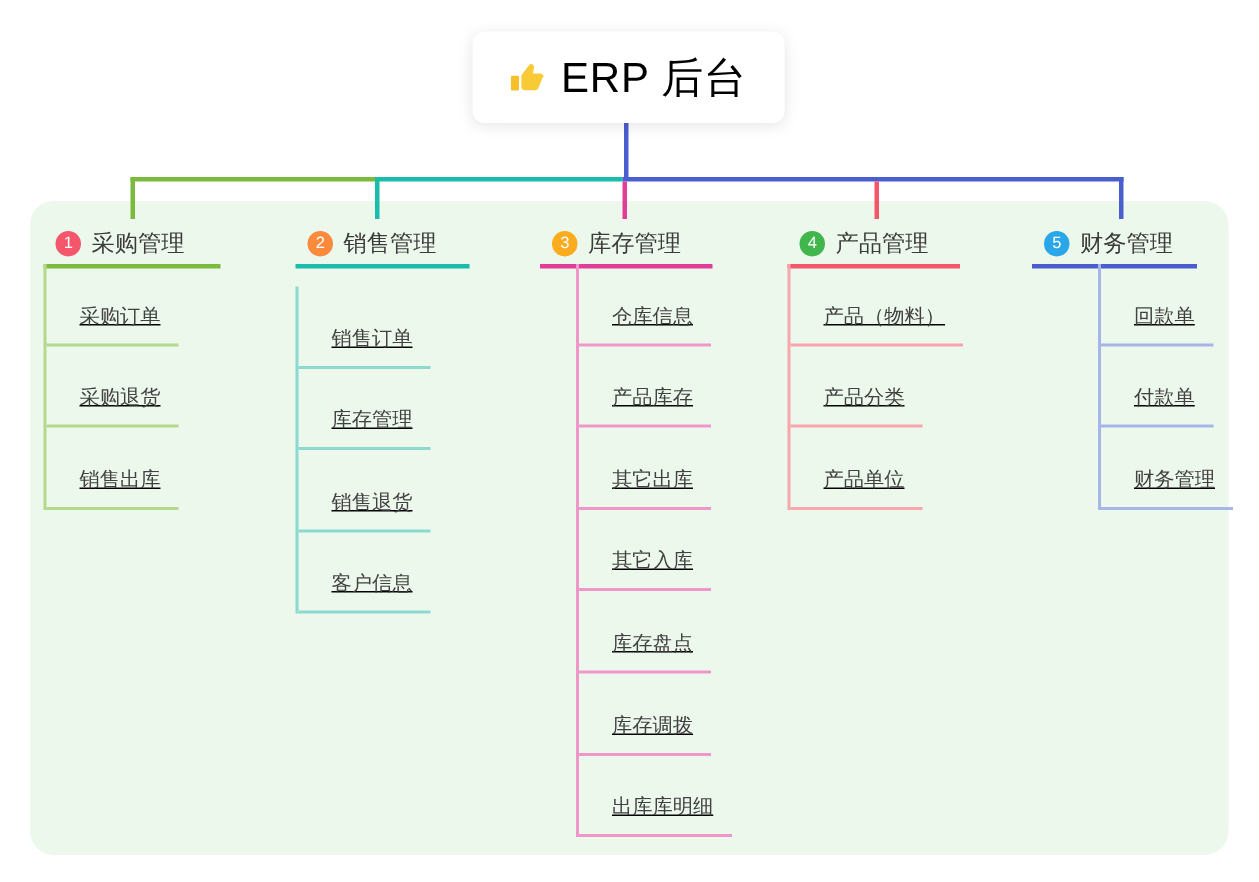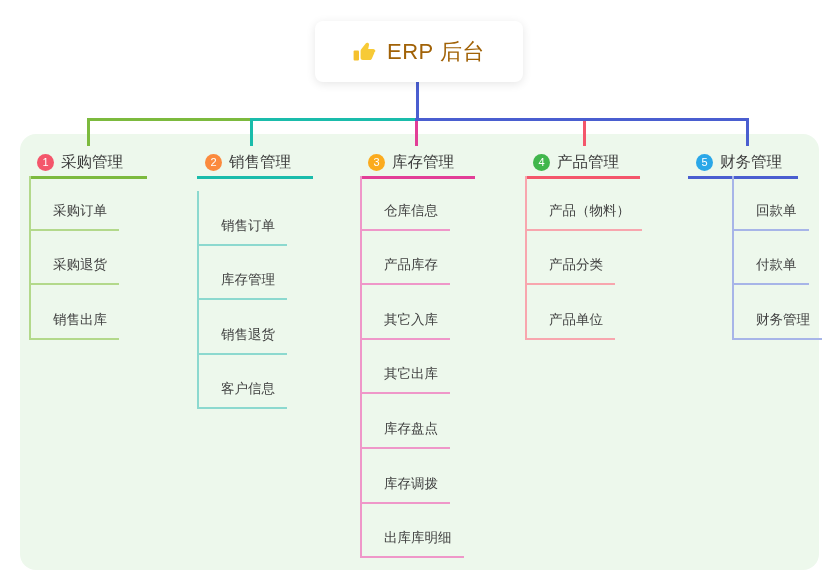--- a/index.html
+++ b/index.html
@@ -7,51 +7,51 @@
   .stage { position:relative; width:839px; height:588px; background:#ffffff; overflow:hidden; }
 
   
   .panel { position:absolute; left:20px; top:134px; width:799px; height:436px;
            background:#edf8ec; border-radius:16px; }
 
   
   .root-card { position:absolute; left:315px; top:21px; width:208px; height:61px;
                background:#ffffff; border-radius:8px; box-shadow:0 2px 10px rgba(0,0,0,.10);
                display:flex; align-items:center; justify-content:center; gap:10px; z-index:3; }
-  .root-card .title { font-size:22px; color:#a16207; font-weight:500; letter-spacing:.5px; }
+  .root-card .title { font-size:28px; color:#000000; font-weight:500; letter-spacing:.5px; }
   .thumb { width:24px; height:24px; display:inline-flex; }
 
   
   .conn { position:absolute; z-index:1; }
   .vline { width:3px; }
   .hline { height:3px; }
   .c-blue { background:#4a5ed0; }
   .c-green { background:#7cba3e; }
   .c-teal { background:#1abcab; }
   .c-magenta { background:#e23e97; }
   .c-red { background:#f4566b; }
 
   
   .branch { position:absolute; top:148px; z-index:2; }
   .bh { height:28px; display:flex; align-items:center; gap:7px; padding-left:8px; }
   .badge { width:17px; height:17px; border-radius:50%; color:#fff; font-size:11px;
            display:flex; align-items:center; justify-content:center; flex:0 0 17px; }
   .blabel { font-size:15.5px; color:#3b3b3b; white-space:nowrap; }
   .ul { height:3px; width:100%; }
-  .children { margin-top:-3px; border-left:2px solid; }
+  .children { margin-top:-3px; border-left:2px solid;text-decoration:underline; }
   .row { height:54.6px; display:flex; align-items:flex-end; }
   .leaf { display:inline-block; border-bottom:2px solid; padding:0 12px 9px 22px;
           font-size:13.5px; color:#414141; white-space:nowrap; }
 
   .b1 .ul { background:#7cba3e; }  .b1 .badge { background:#f4566b; }
   .b1 .children { border-color:#b3d98b; } .b1 .leaf { border-color:#b3d98b; }
   .b2 .ul { background:#1abcab; }  .b2 .badge { background:#fb8a3d; }
   .b2 .children { border-color:#8cd9cf;margin-top:12px; } .b2 .leaf { border-color:#8cd9cf; }
   .b3 .ul { background:#e23e97; }  .b3 .badge { background:#fbab1e; }
-  .b3 .children { border-color:#ef97c9; } .b3 .leaf { border-color:#ef97c9; }
+  .b3 .children { border-color:#ef97c9;margin-left:24px; } .b3 .leaf { border-color:#ef97c9; }
   .b4 .ul { background:#f4566b; }  .b4 .badge { background:#41b64c; }
   .b4 .children { border-color:#f8a6ae; } .b4 .leaf { border-color:#f8a6ae; }
   .b5 .ul { background:#4a5ed0; }  .b5 .badge { background:#2aa7e8; }
   .b5 .children { border-color:#a7b5e8;margin-left:44px; } .b5 .leaf { border-color:#a7b5e8; }
 </style>
 </head>
 <body>
 
 <div class="stage">
 
@@ -125,24 +125,24 @@
     </div>
     <div class="ul"></div>
     <div class="children">
       <div class="row">
           <span class="leaf">仓库信息</span>
         </div>
       <div class="row">
           <span class="leaf">产品库存</span>
         </div>
       <div class="row">
-          <span class="leaf">其它入库</span>
+          <span class="leaf">其它出库</span>
         </div>
       <div class="row">
-          <span class="leaf">其它出库</span>
+          <span class="leaf">其它入库</span>
         </div>
       <div class="row">
           <span class="leaf">库存盘点</span>
         </div>
       <div class="row">
           <span class="leaf">库存调拨</span>
         </div>
       <div class="row">
           <span class="leaf">出库库明细</span>
         </div>

